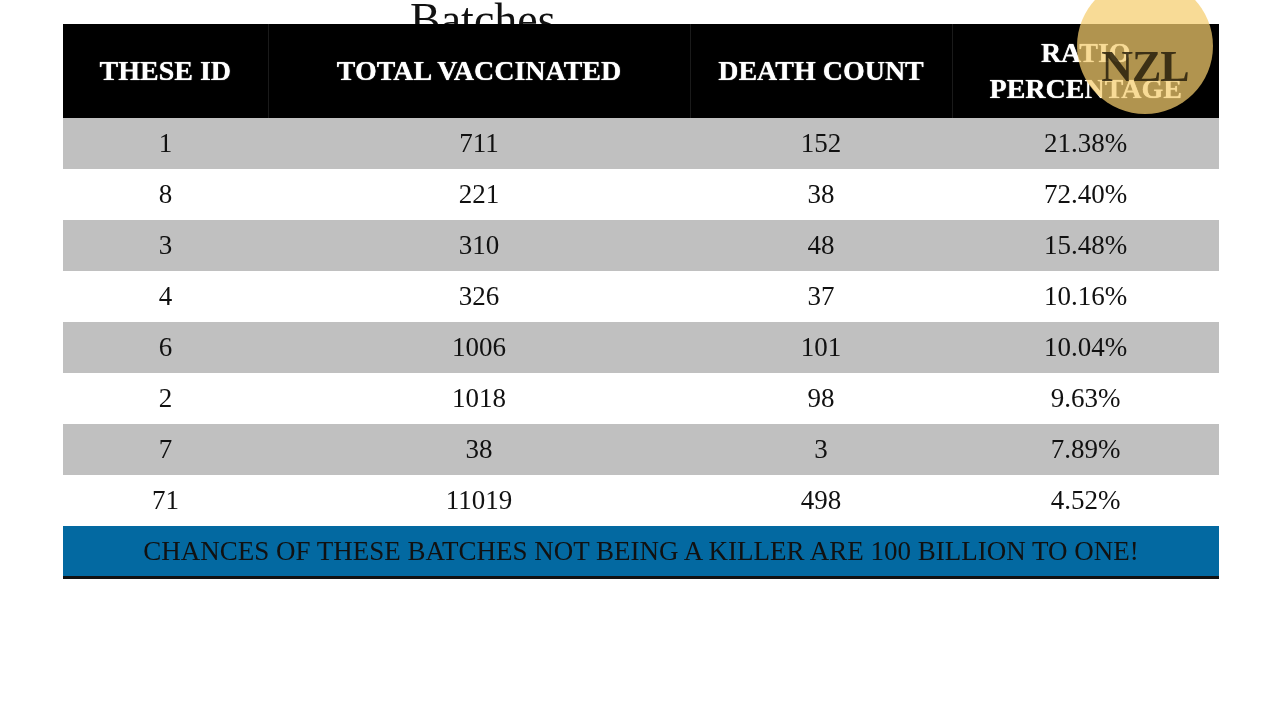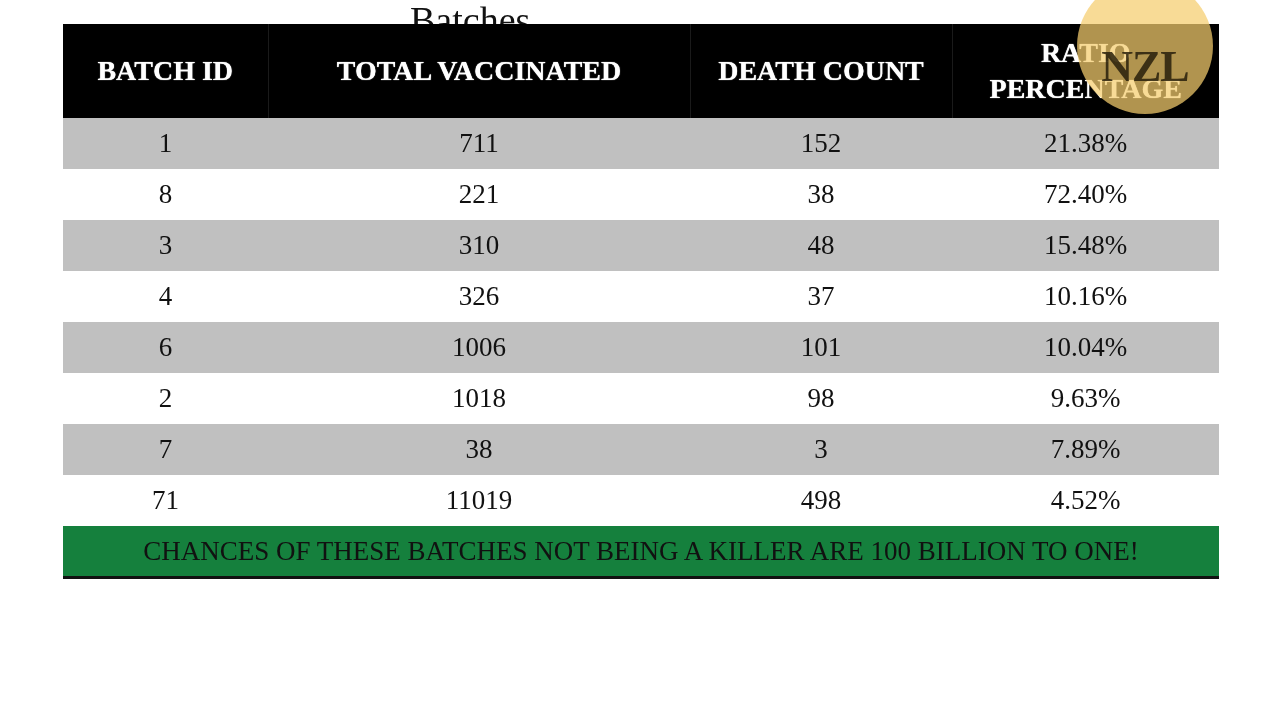--- a/index.html
+++ b/index.html
@@ -14,21 +14,21 @@
   .page {
     position: relative;
     width: 1280px;
     height: 720px;
     background: #ffffff;
   }
   .title {
     position: absolute;
     left: 410px;
     top: 0px;
-    font-size: 38px;
+    font-size: 46px;
     color: #111;
     line-height: 40px;
     z-index: 1;
     font-family: "Liberation Serif", serif;
   }
   .table-wrap {
     position: absolute;
     left: 63px;
     top: 24px;
     width: 1156px;
@@ -61,21 +61,21 @@
     height: 51px;
     padding: 0;
     font-size: 27px;
     color: #111;
     text-align: center;
     vertical-align: middle;
   }
   tbody tr.shade td { background: #c0c0c0; }
   tbody tr.plain td { background: #ffffff; }
   .footer-row td {
-    background: #15803d;
+    background: #0369a1;
     height: 50px;
     font-size: 27px;
     color: #111;
     border-bottom: 3px solid #111;
     text-align: center;
   }
   .logo {
     position: absolute;
     left: 1077px;
     top: -22px;
@@ -106,21 +106,21 @@
   <div class="table-wrap">
     <table>
       <colgroup>
         <col class="c1">
           <col class="c2">
           <col class="c3">
           <col class="c4">
       </colgroup>
       <thead>
         <tr>
-          <th>BATCH ID</th>
+          <th>THESE ID</th>
           <th>TOTAL VACCINATED</th>
           <th>DEATH COUNT</th>
           <th>
             <div>RATIO</div>
             <div>PERCENTAGE</div>
           </th>
         </tr>
       </thead>
       <tbody>
         <tr class="shade">

